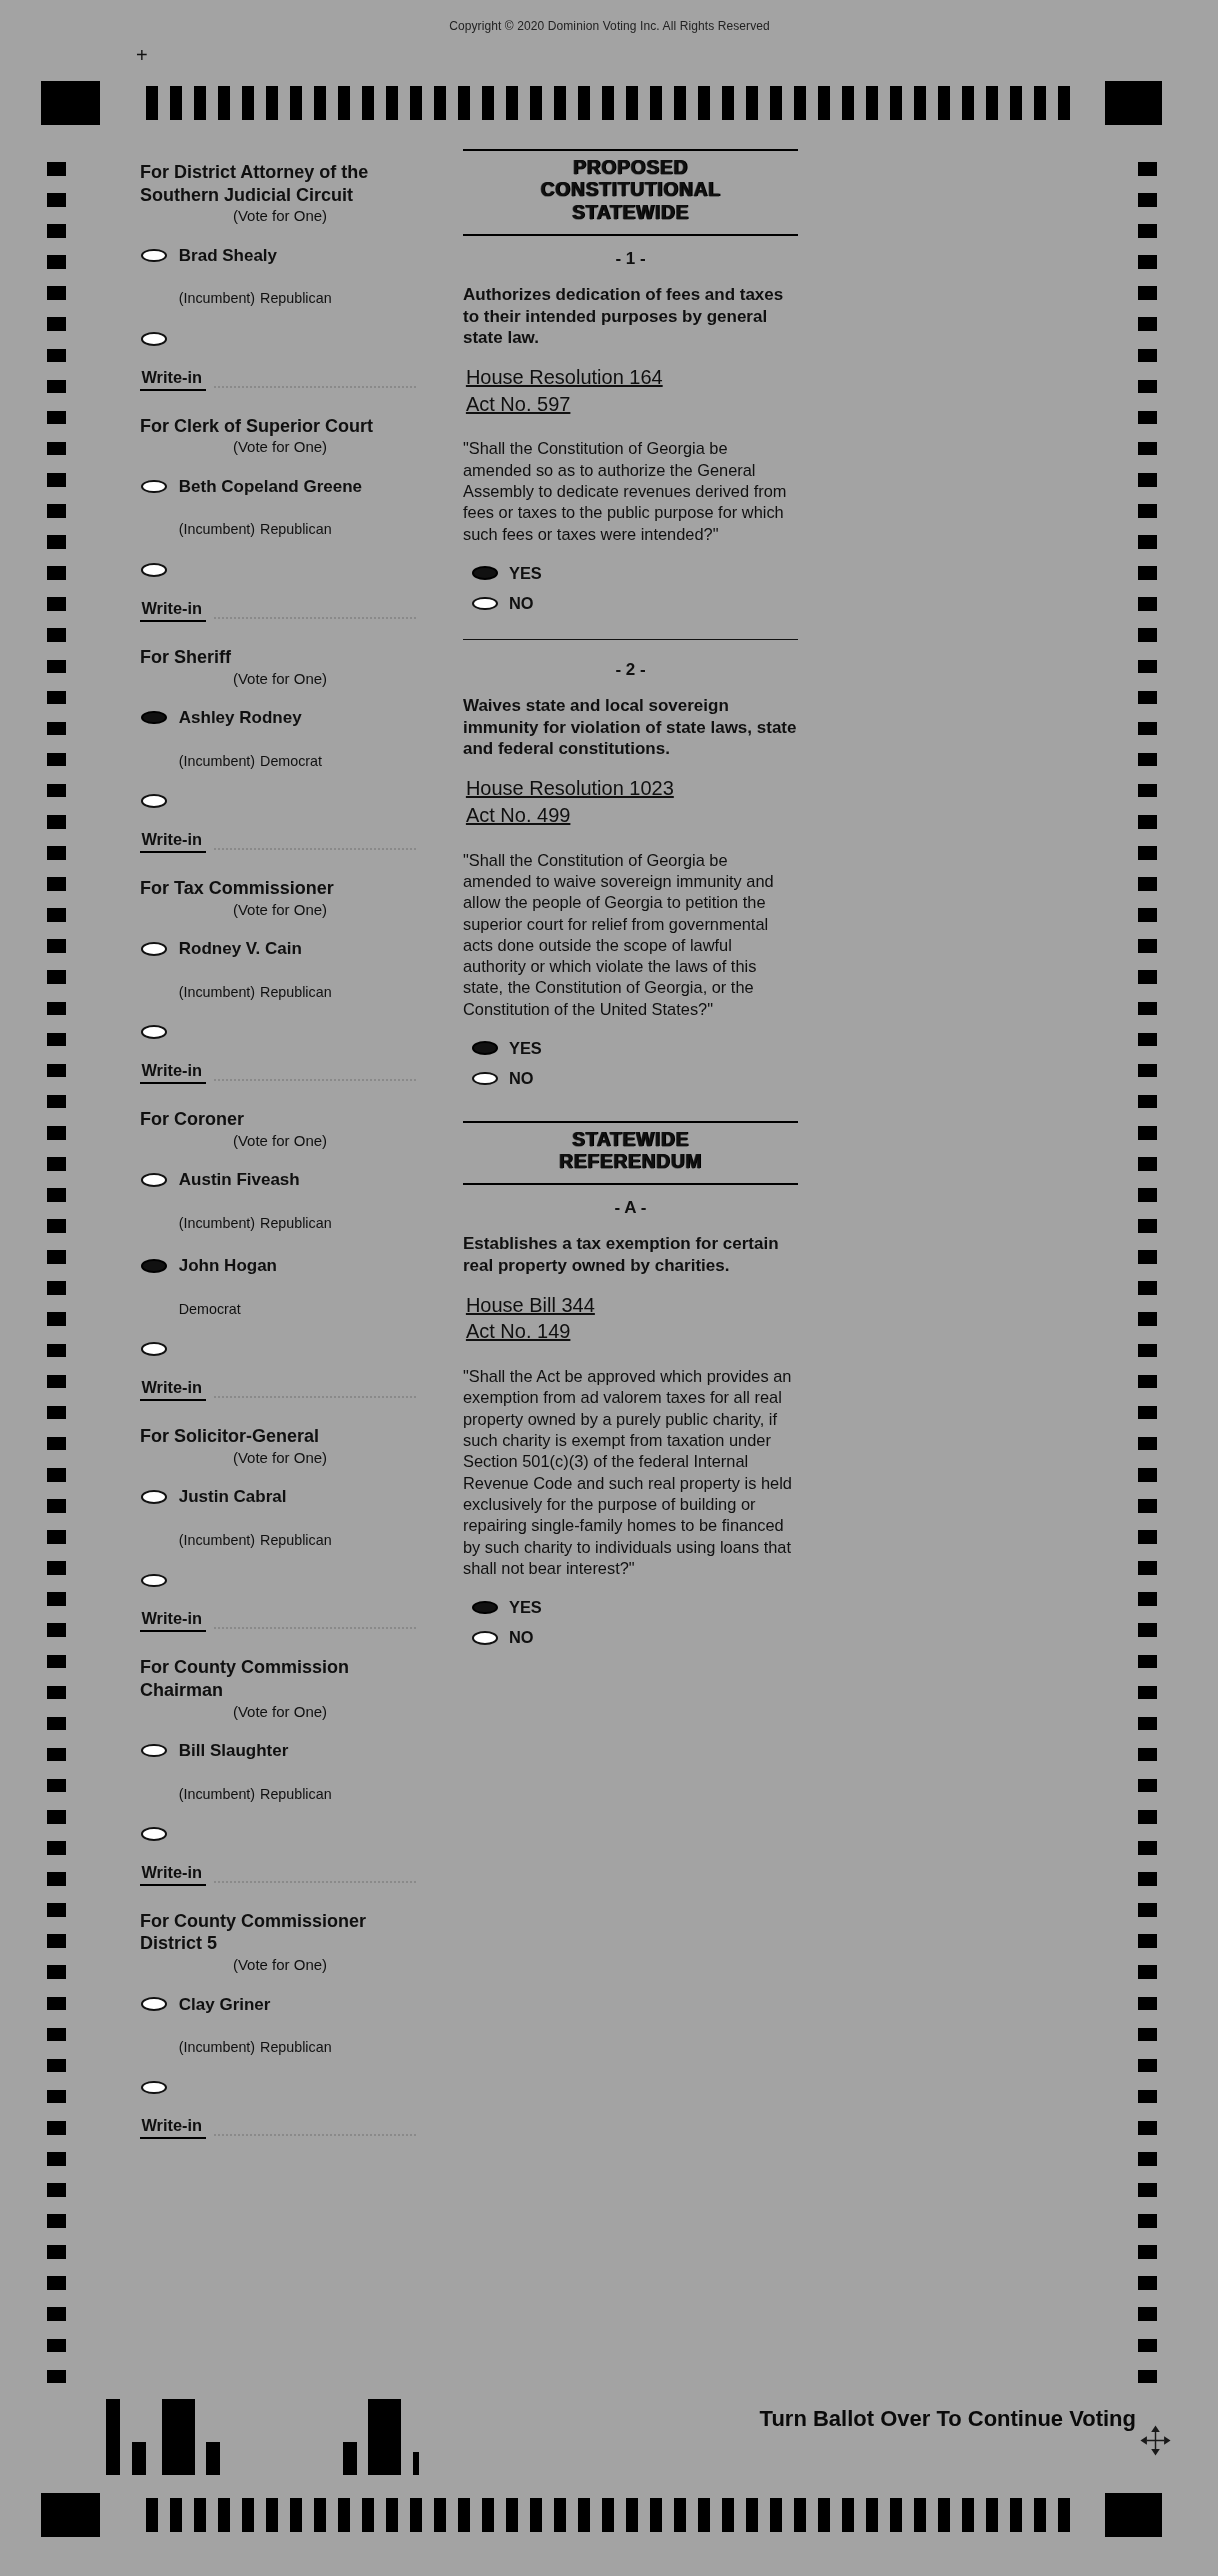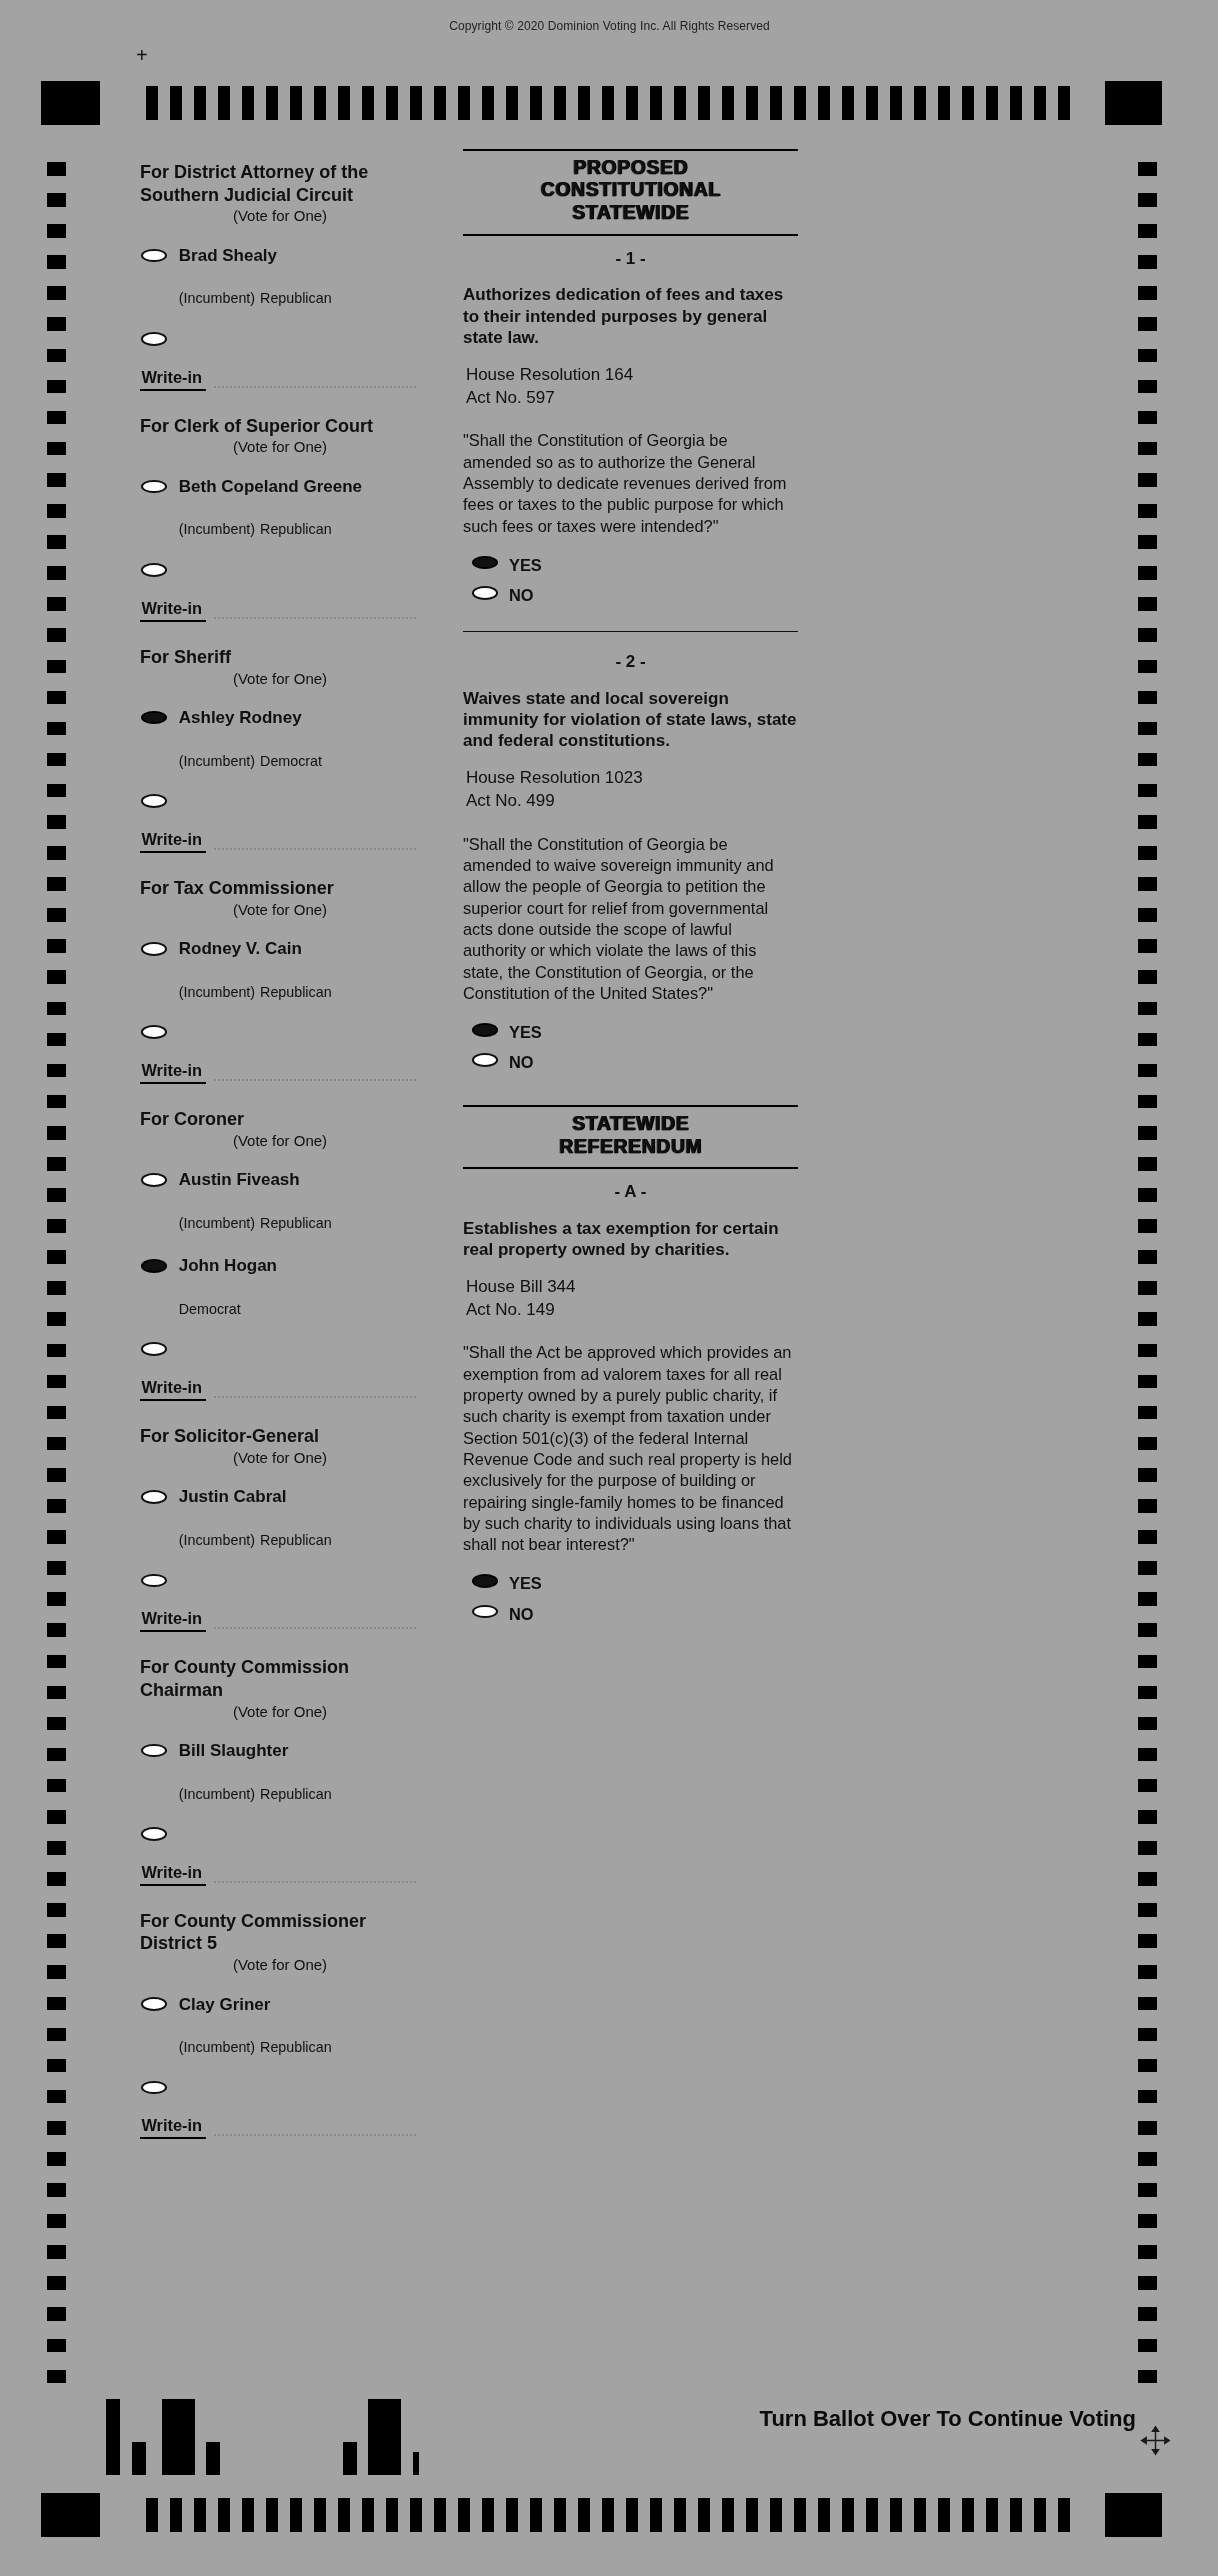--- a/index.html
+++ b/index.html
@@ -71,23 +71,23 @@
     padding:5.7px 0 8.6px;margin-bottom:4.3px;
     text-align:center;font-weight:bold;font-size:19.3px;line-height:1.18;
     letter-spacing:0.7px;
     text-shadow:1.1px 0 0 #000, -0.7px 0 0 rgba(0,0,0,.55), 0 0.7px 0 rgba(0,0,0,.35);
   }
   .measure{padding-bottom:10px;}
   .measure + .measure{border-top:1.4px solid #111;padding-top:7.1px;margin-top:4.3px;}
   .measure-section + .measure-section{margin-top:11.4px;}
   .measure-number{text-align:center;font-weight:bold;font-size:17px;margin:13px 0 15.7px;}
   .measure-summary{font-weight:bold;font-size:17px;line-height:1.26;margin-bottom:15.7px;}
-  .measure-refs{font-size:17px;line-height:1.32;margin-bottom:21.4px;padding-left:2.9px;}
+  .measure-refs{font-size:20px;line-height:1.32;margin-bottom:21.4px;padding-left:2.9px;text-decoration:underline;}
   .measure-question{font-size:16.4px;line-height:1.3;margin-bottom:18.6px;}
-  .choice-row{display:flex;margin:0 0 11.4px;}
+  .choice-row{display:flex;align-items:center;margin:0 0 11.4px;}
   .choice-row .oval{margin:0 11.4px 0 8.6px;}
   .choice-label{font-weight:bold;font-size:16.4px;}
 </style>
 </head>
 <body>
 
 <div class="page">
 
   <div class="copyright">Copyright © 2020 Dominion Voting Inc. All Rights Reserved</div>
   <div class="plus-mark">+</div>

